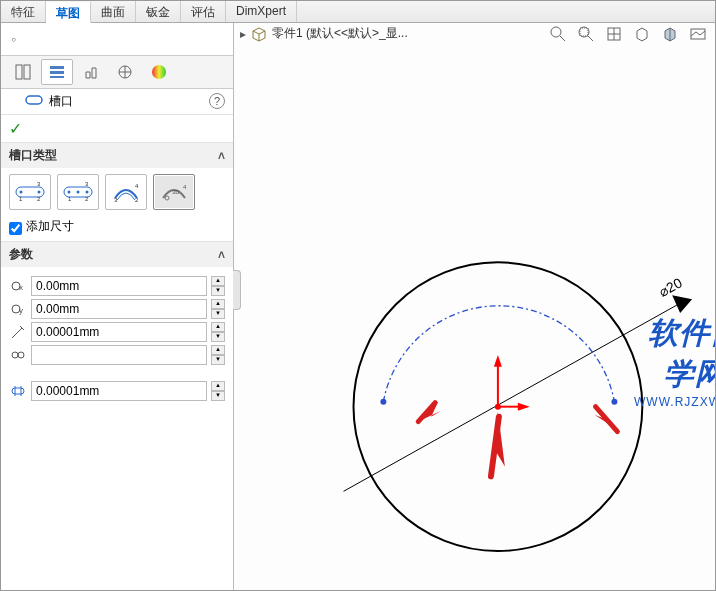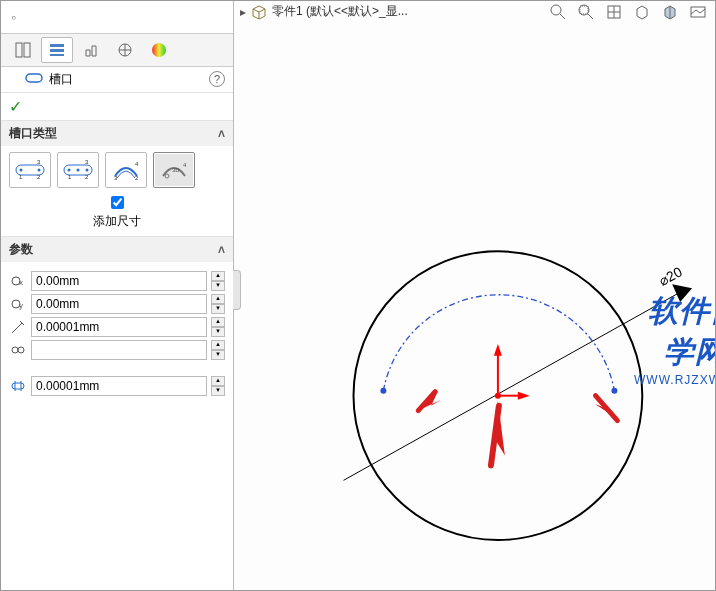--- a/index.html
+++ b/index.html
@@ -18,40 +18,48 @@
   .header-row .title { margin-left: 6px; font-weight: normal; }
   .help { position: absolute; right: 8px; top: 4px; width: 16px; height: 16px; border: 1px solid #888; border-radius: 50%; text-align: center; line-height: 14px; color: #555; font-size: 11px; cursor: pointer; }
   .check-row { padding: 4px 8px; color: #1a8f1a; font-size: 16px; }
   .section { border-top: 1px solid #e2e2e2; }
   .section-head { display: flex; align-items: center; justify-content: space-between; background: #f1f1f1; padding: 4px 8px; font-weight: bold; color: #333; cursor: pointer; gap: 44px; }
   .chev { color: #555; }
   .section-body { padding: 6px 8px; }
   .slot-grid { display: flex; gap: 6px; flex-wrap: wrap; }
   .slot-btn { width: 42px; height: 36px; border: 1px solid #bbb; background: #fff; display: flex; align-items: center; justify-content: center; cursor: pointer; border-radius: 2px; }
   .slot-btn.selected { background: #e6e6e6; border-color: #888; box-shadow: inset 0 0 0 1px #fff; }
-  .cb-row { margin-top: 8px; display: flex; align-items: center; gap: 4px; flex-direction: column; }
+  .cb-row { margin-top: 8px; display: flex; align-items: flex-end; gap: 4px; }
   .param-row { display: flex; align-items: center; margin: 3px 0; gap: 4px; }
   .param-icon { width: 18px; height: 18px; display: flex; align-items: center; justify-content: center; }
   .param-input { flex: 1; height: 20px; border: 1px solid #bbb; padding-left: 4px; font-size: 12px; background: #fff; }
   .spinner { width: 14px; display: flex; flex-direction: column; }
   .spin-btn { height: 10px; border: 1px solid #bbb; background: #f0f0f0; font-size: 7px; line-height: 6px; text-align: center; cursor: pointer; }
   .right { flex: 1; position: relative; background: #fdfdfd; }
   .view-icons { position: absolute; top: 0px; right: 6px; display: flex; gap: 6px; }
   .vicon { width: 22px; height: 22px; display: flex; align-items: center; justify-content: center; color: #555; cursor: pointer; }
   .crumb { position: absolute; top: 2px; left: 6px; display: flex; align-items: center; gap: 4px; color: #333; }
   .canvas { position: absolute; inset: 24px 0 0 0; }
   .mid-handle { position: absolute; left: 233px; top: 270px; width: 8px; height: 40px; background: #e5e5e5; border: 1px solid #bbb; border-left: none; border-radius: 0 4px 4px 0; cursor: pointer; }
   .wm { position: absolute; left: 400px; top: 290px; text-align: center; pointer-events: none; }
   .wm1 { font-size: 30px; font-weight: bold; color: #1b57c4; font-style: italic; letter-spacing: 1px; }
   .wm2 { font-size: 12px; color: #1b57c4; letter-spacing: 1px; }
 </style>
 </head>
 <body>
 
 <div class="root">
+  <div class="tabs">
+    <div class="tab">特征</div>
+    <div class="tab active">草图</div>
+    <div class="tab">曲面</div>
+    <div class="tab">钣金</div>
+    <div class="tab">评估</div>
+    <div class="tab">DimXpert</div>
+  </div>
 
   <div class="main">
     <div class="left">
       <div class="dot">◦</div>
 
       <div class="panel-tabs">
         <div class="ptab">
           <svg width="18" height="18" viewBox="0 0 18 18">
               <rect x="2" y="2" width="6" height="14" fill="none" stroke="#666"></rect>
               <rect x="10" y="2" width="6" height="14" fill="none" stroke="#666"></rect>

